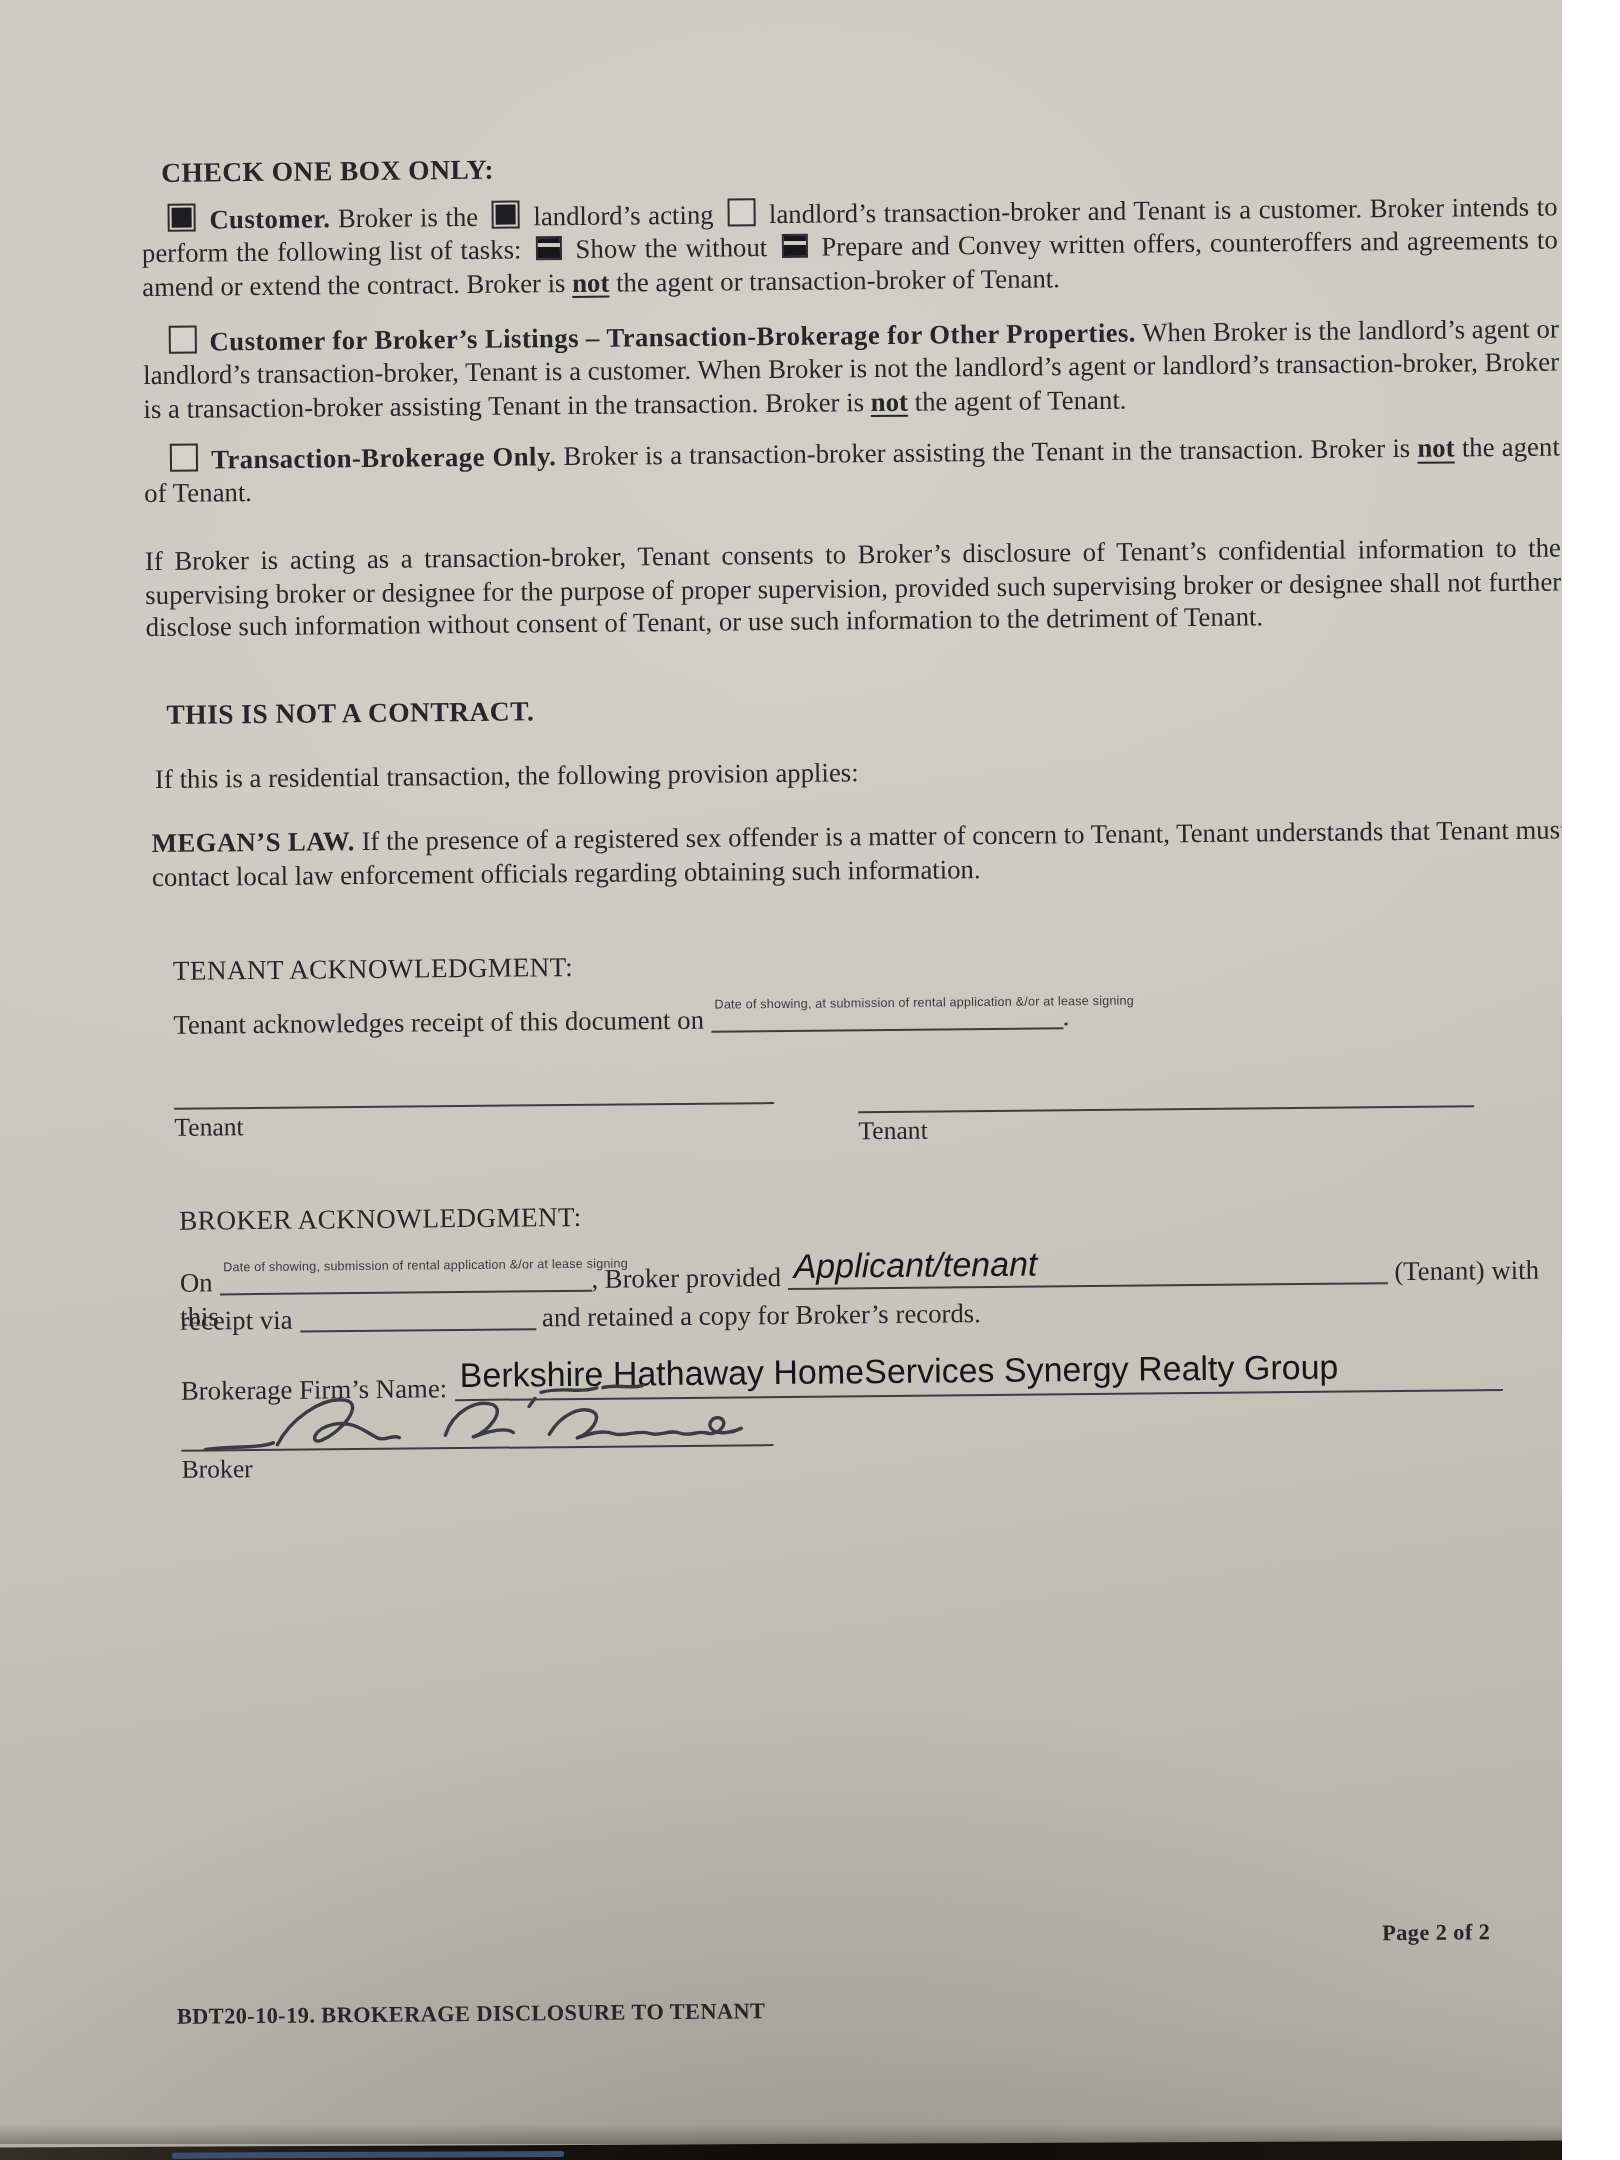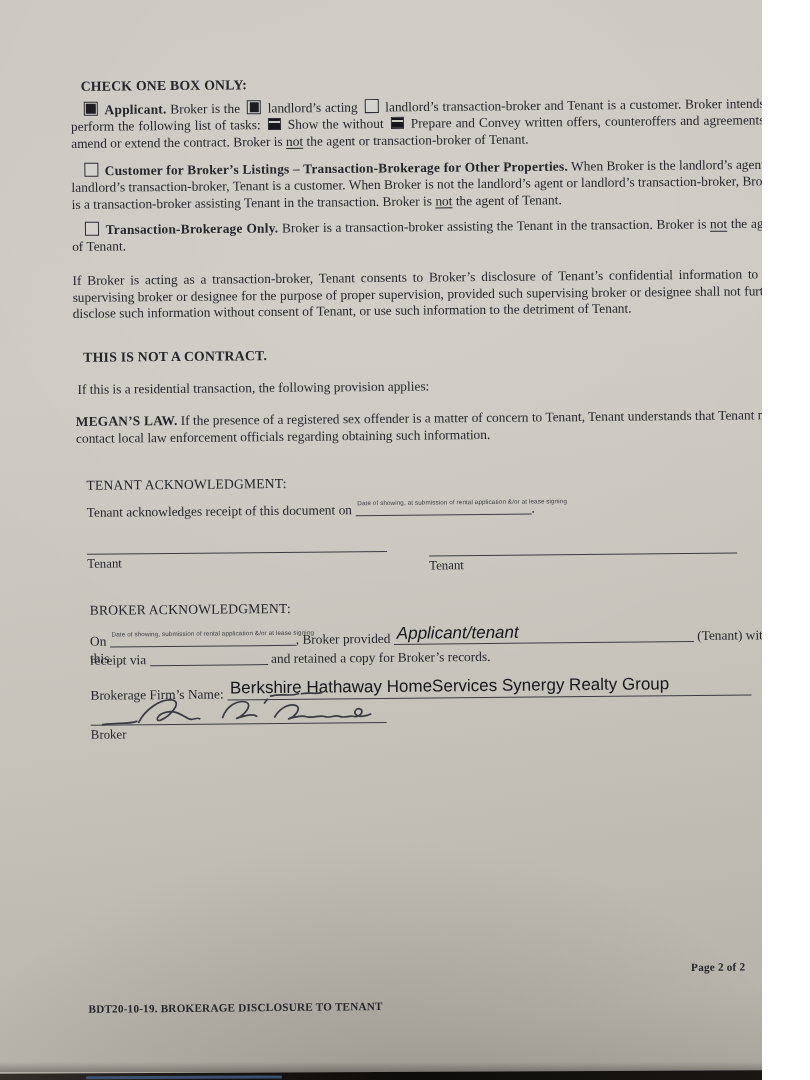--- a/index.html
+++ b/index.html
@@ -6,28 +6,29 @@
   .photo{
     position:relative;
     width:762px;height:1080px;
     overflow:hidden;
     background:
       radial-gradient(120% 80% at 50% 18%, rgba(255,255,255,0.10), rgba(255,255,255,0) 60%),
       radial-gradient(110% 55% at 50% 108%, rgba(55,50,42,0.22), rgba(55,50,42,0) 55%),
       linear-gradient(172deg,#cbc8c1 0%,#cdcac3 34%,#c6c3bb 64%,#b7b4ac 92%,#aaa79f 100%);
     font-family:"Liberation Serif", serif;
     color:#26262b;
+    padding-left:19px;
   }
   .sheet{position:absolute;inset:0;transform:rotate(-0.55deg);transform-origin:50% 60%;}
   .abs{position:absolute;}
   .para{width:708px;font-size:13.4px;line-height:16.6px;text-align:justify;margin:0;}
   .opt{text-indent:10px;}
   b{letter-spacing:0.2px;}
   h3{font-size:13.8px;margin:0;letter-spacing:0.2px;}
-  u{text-underline-offset:2px;}
+  u{text-underline-offset:2px;font-weight:bold;}
   
   .cb{position:relative;display:inline-block;width:12px;height:12px;border:1.4px solid #2c2c31;
       vertical-align:-1.5px;margin:0 3px;background:rgba(255,255,255,0.12);}
   .cb.on::after{content:"";position:absolute;inset:1.4px;background:#1d1d22;}
   .cb.task{width:11px;height:10px;vertical-align:-1px;}
   .cb.task.on::after{content:"";position:absolute;inset:0;
       background:linear-gradient(#17171b 0 24%,#ccc9c2 24% 44%,#17171b 44% 100%);}
   
   .blank{display:inline-block;border-bottom:1.3px solid #3c3c42;height:13px;vertical-align:-2px;position:relative;}
   .hint{position:absolute;left:2px;top:-7px;font-family:"Liberation Sans",sans-serif;
@@ -49,21 +50,21 @@
 </head>
 <body>
 
 <div class="photo">
   <div class="sheet">
 
     <h3 class="abs" style="left:86px;top:76px;">CHECK ONE BOX ONLY:</h3>
 
     <p class="para opt abs" style="left:76px;top:99px;">
       <span class="cb on"></span>
-      <b>Applicant.</b>
+      <b>Customer.</b>
       <span>Broker is the</span>
       <span class="cb on"></span>
       <span>landlord’s acting</span>
       <span class="cb"></span>
       <span>landlord’s transaction-broker and Tenant is a customer. Broker intends to perform the following list of tasks:</span>
       <span class="cb task on"></span>
       <span>Show the without</span>
       <span class="cb task on"></span>
       <span>Prepare and Convey written offers, counteroffers and agreements to amend or extend the contract. Broker is</span>
       <u>not</u>

